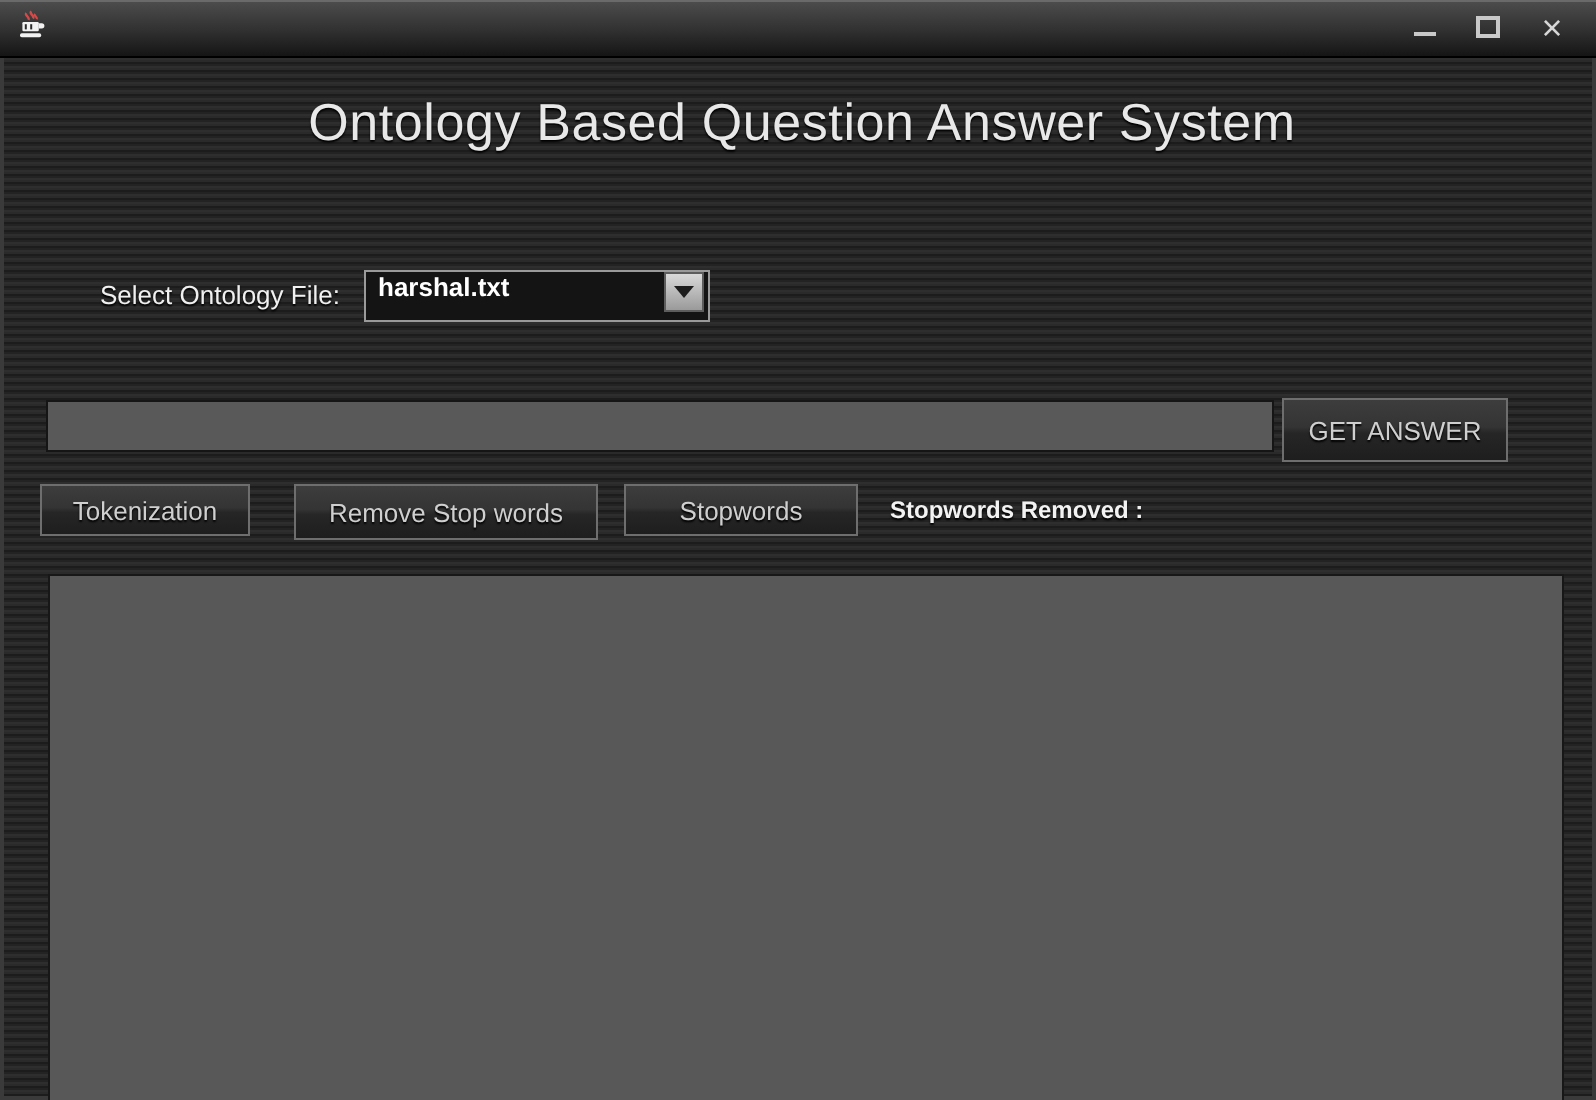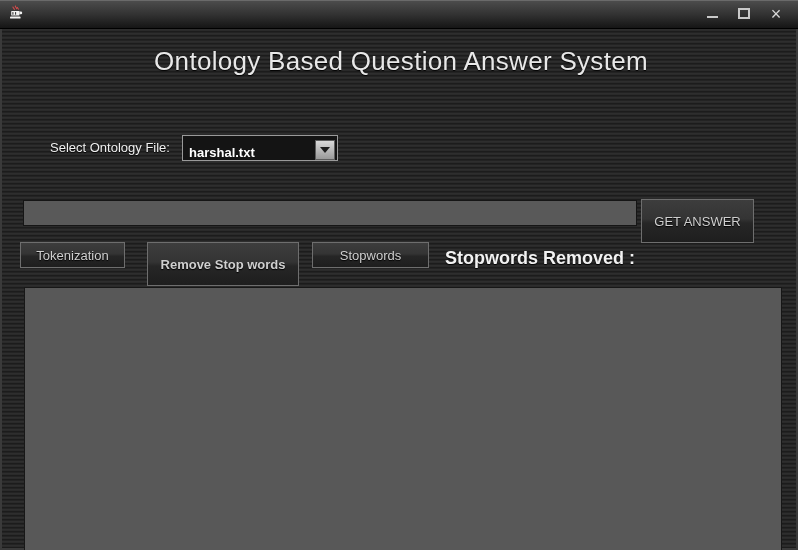--- a/index.html
+++ b/index.html
@@ -120,27 +120,27 @@
     font-weight: normal;
     color: #f0f0f0;
     text-shadow: 0 1px 1px #000;
     user-select: none;
   }
 
   #ontology-combo {
     position: absolute;
     left: 180px;
     top: 106px;
-    width: 156px;
+    width: 173px;
     height: 26px;
     background: #141414;
     border: 1px solid #9a9a9a;
     box-sizing: border-box;
     display: flex;
-    align-items: flex-end;
+    align-items: flex-start;
   }
   #ontology-combo-value {
     flex: 1;
     padding-left: 6px;
     font-size: 13px;
     font-weight: bold;
     color: #ffffff;
     white-space: nowrap;
     overflow: hidden;
   }
@@ -192,45 +192,45 @@
     user-select: none;
     cursor: default;
     font-family: "Liberation Sans", sans-serif;
   }
 
   #get-answer-button {
     position: absolute;
     left: 639px;
     top: 170px;
     width: 113px;
-    height: 44px;
+    height: 32px;
     text-align: center;
   }
 
   
   #tokenization-button {
     position: absolute;
     left: 18px;  top: 213px;
     width: 105px; height: 26px;
   }
   #remove-stopwords-button {
     position: absolute;
     left: 145px; top: 213px;
-    width: 152px; height: 44px; font-weight: bold;
+    width: 152px; height: 28px;
   }
   #stemming-button {
     position: absolute;
     left: 310px; top: 213px;
     width: 117px; height: 26px;
   }
   #stopwords-removed-label {
     position: absolute;
     left: 443px;
     top: 219px;
-    font-size: 18px;
+    font-size: 12px;
     font-weight: bold;
     color: #f2f2f2;
     text-shadow: 0 1px 1px #000;
     user-select: none;
   }
 
   
   #output-area {
     position: absolute;
     left: 22px;

